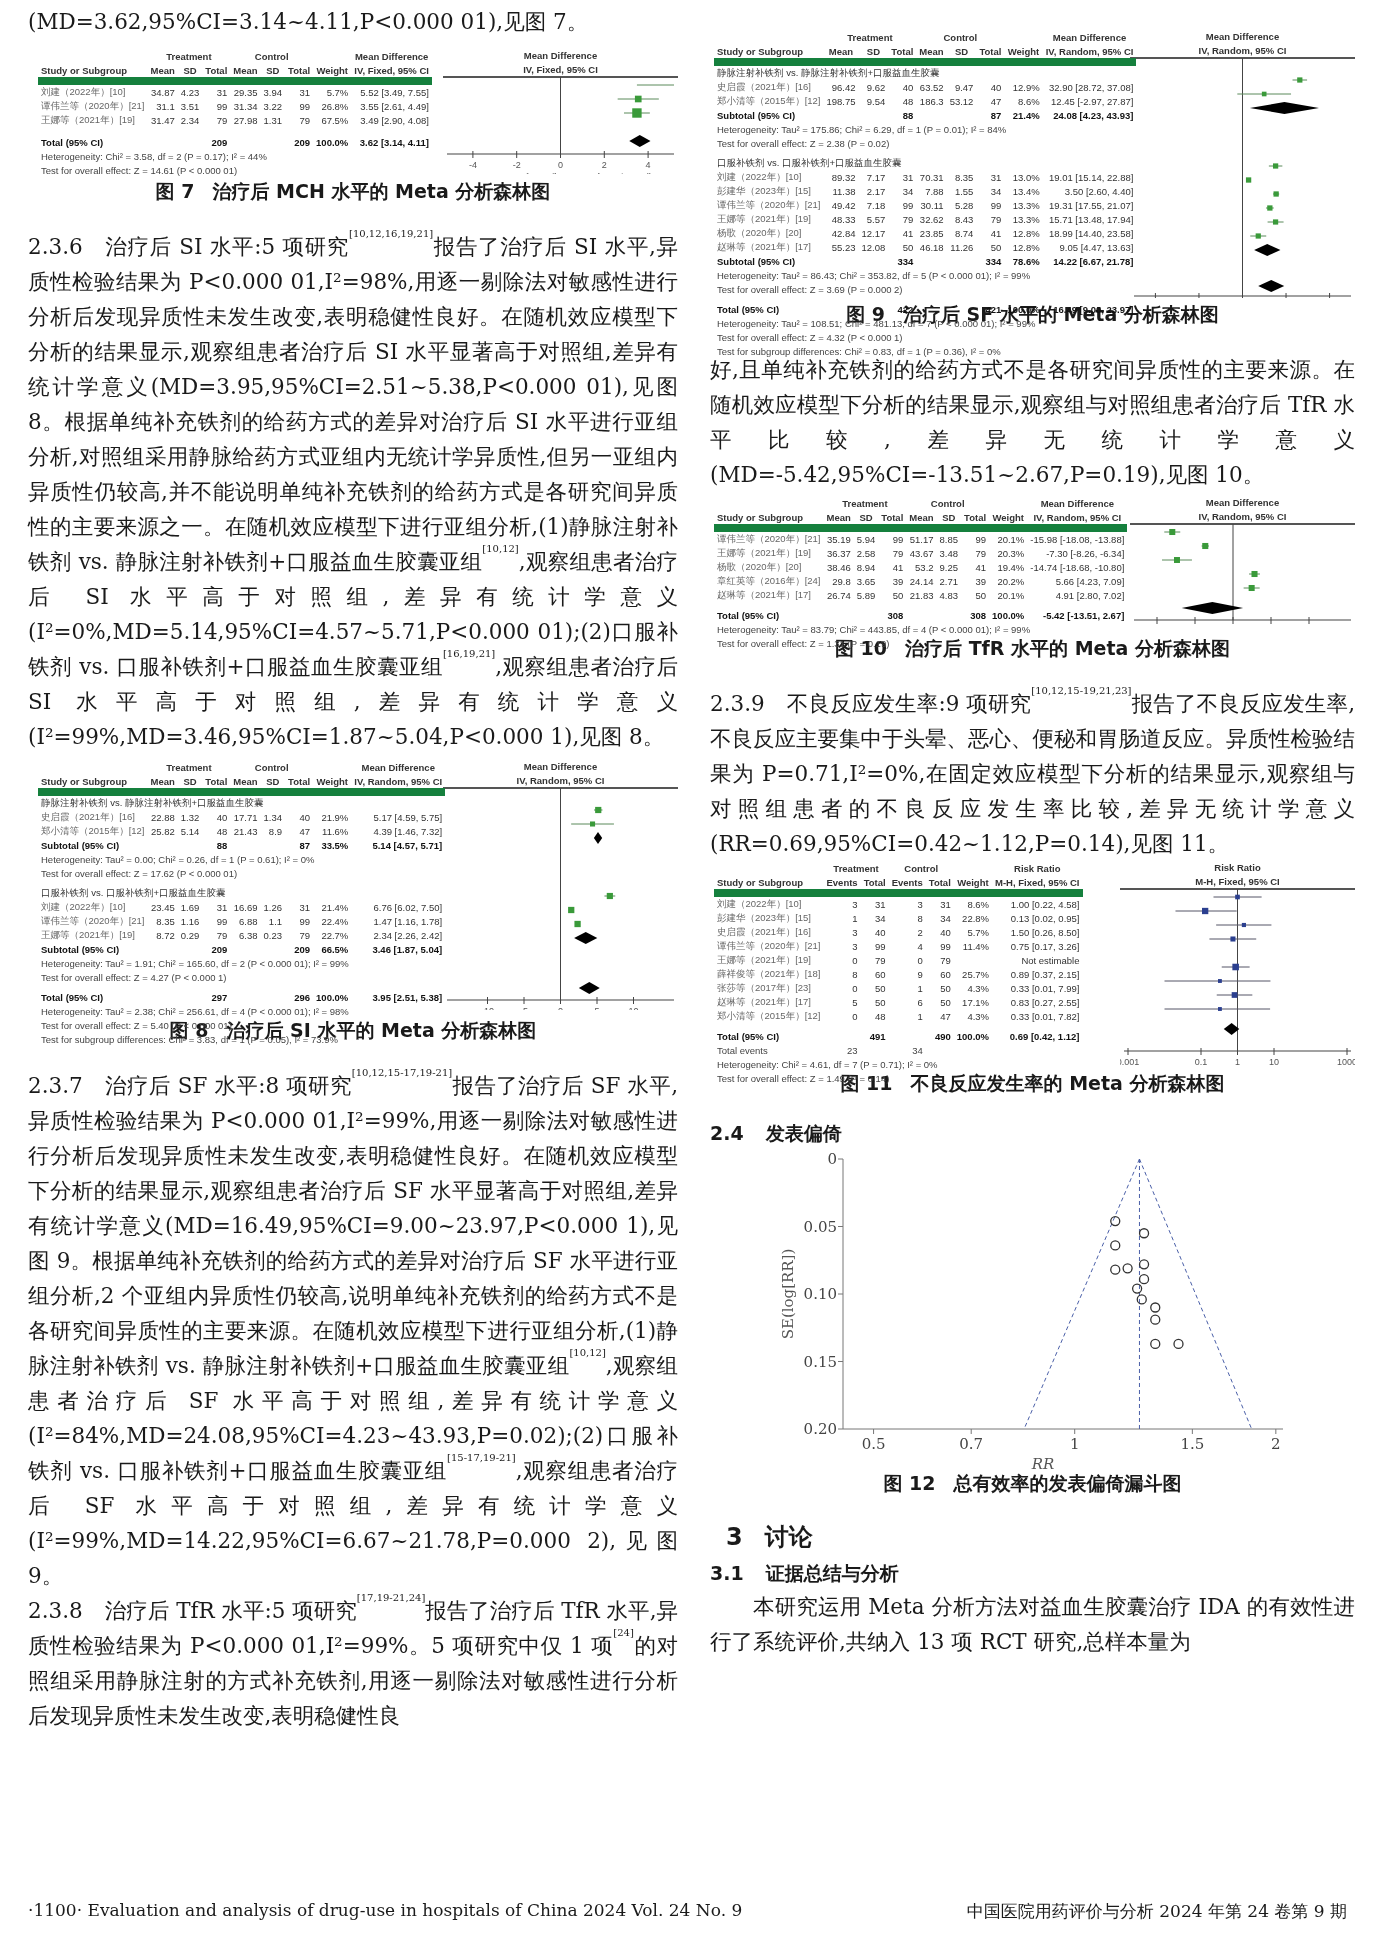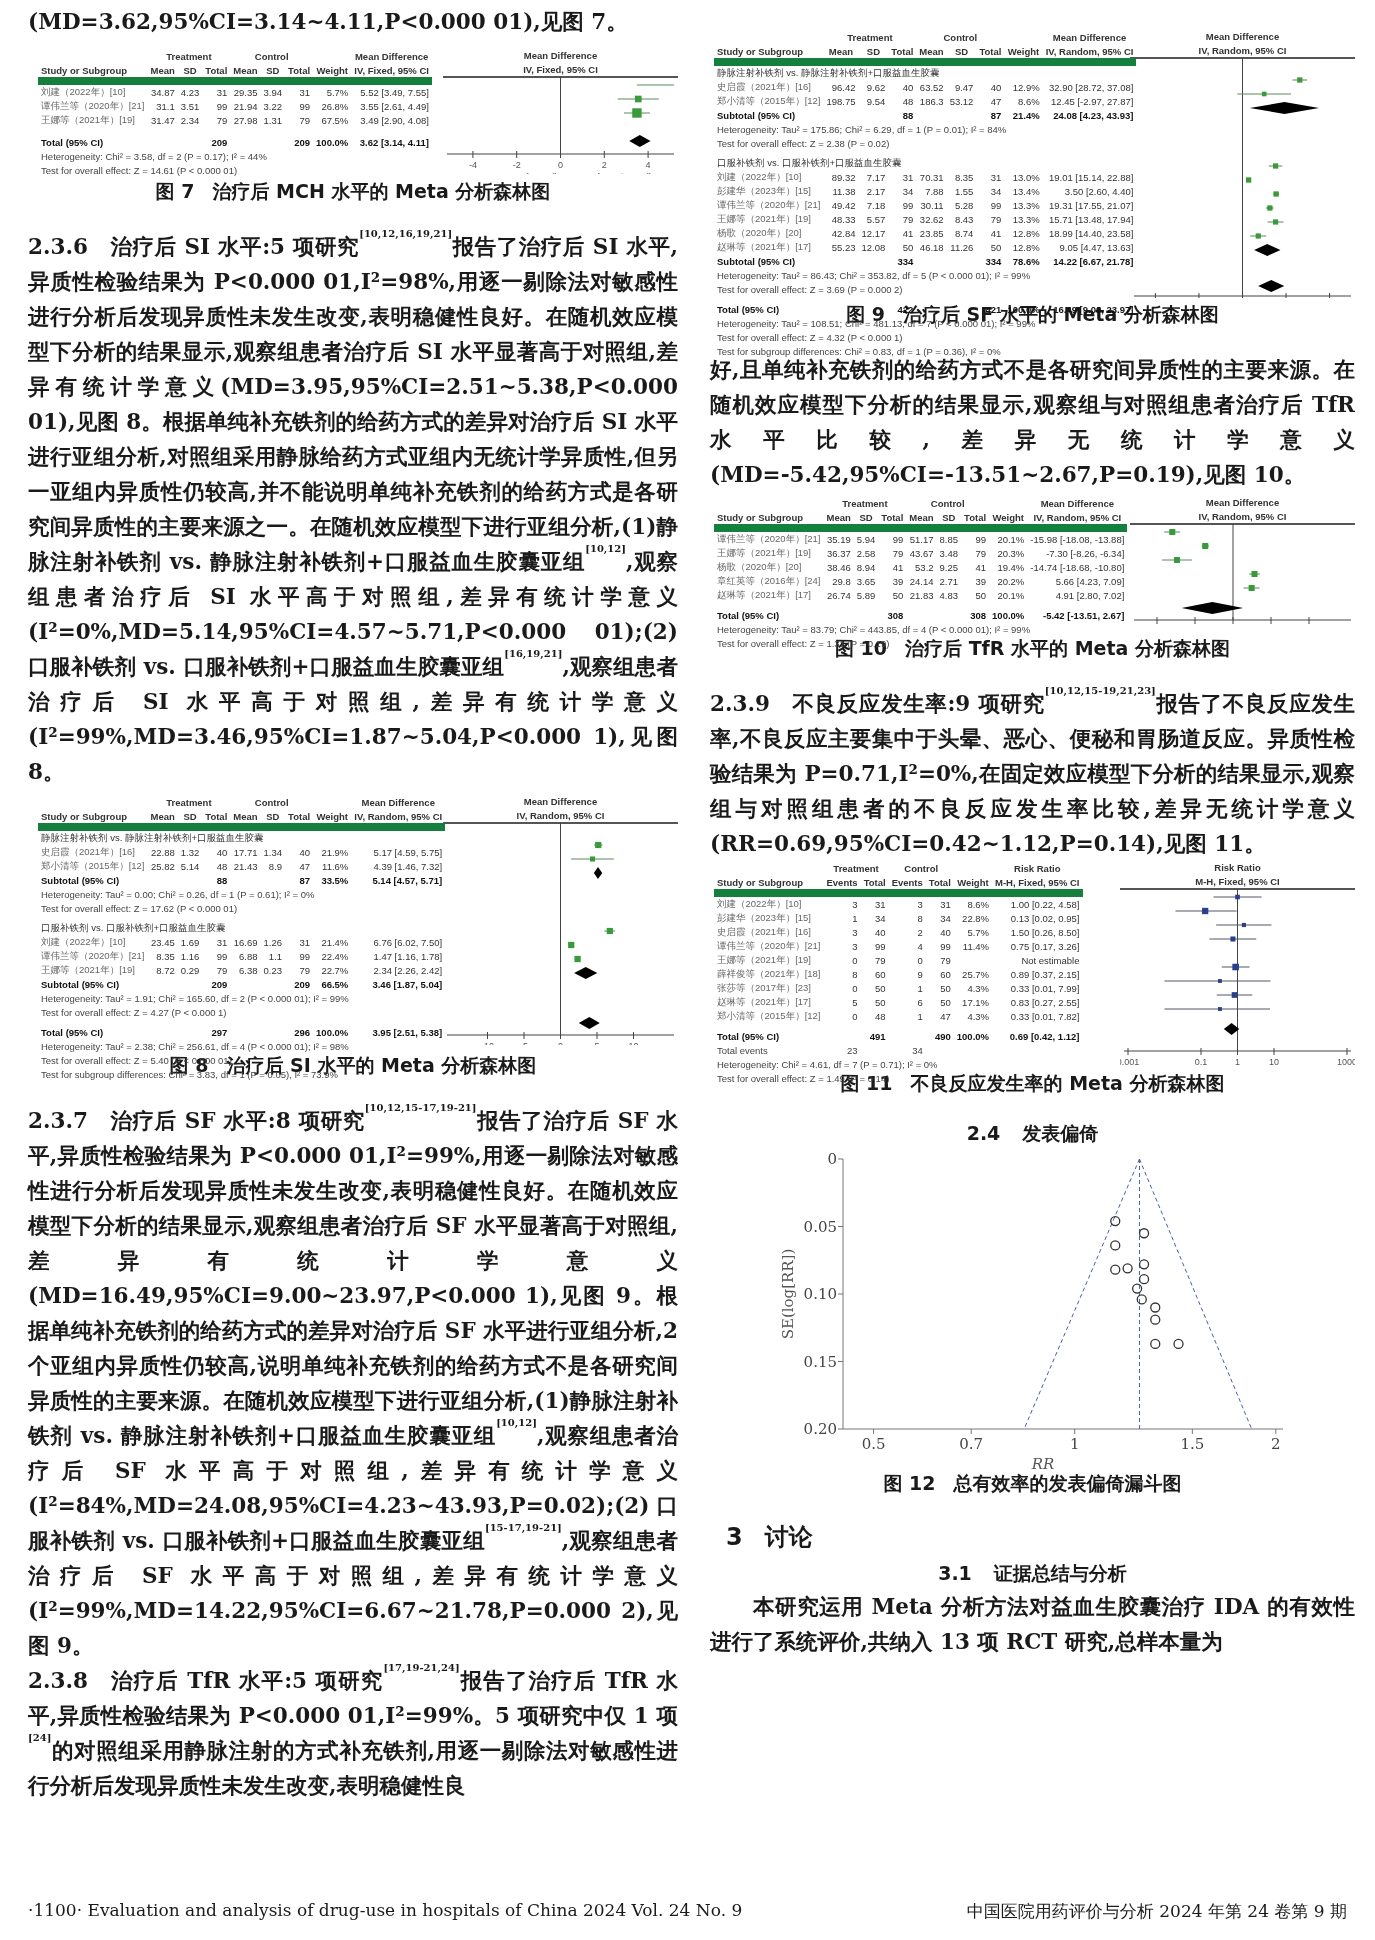--- a/index.html
+++ b/index.html
@@ -1,25 +1,25 @@
 <!DOCTYPE html>
 <html><head>
 <meta charset="utf-8">
 <style>
   html, body { margin:0; padding:0; background:#fff; }
   body { width:1375px; height:1940px; position:relative; overflow:hidden; font-family:"DejaVu Serif", serif; color:#1a1a1a; }
   .col { position:absolute; top:0; width:650px; }
   .col-left { left:28px; }
   .col-right { left:710px; width:645px; }
-  .para { font-size:21.5px; line-height:35px; text-align:justify; margin:0;font-weight:bold; }
+  .para { font-size:21.5px; line-height:35px; text-align:justify; margin:0; }
   .para.indent { text-indent:2em; }
   sup { font-size:10px; vertical-align:top; line-height:1; }
   .caption { text-align:center; font-family:"DejaVu Sans", sans-serif; font-weight:bold; font-size:19px; margin:10px 0 24px; }
   .caption .fig { margin-right:18px; }
-  .sec-h2 { font-family:"DejaVu Sans", sans-serif; font-weight:bold; font-size:19px; margin:8px 0 2px;text-align:center; }
+  .sec-h2 { font-family:"DejaVu Sans", sans-serif; font-weight:bold; font-size:19px; margin:8px 0 2px; }
   .sec-h1 { font-family:"DejaVu Sans", sans-serif; font-weight:bold; font-size:24px; margin:14px 16px 4px; }
   .sec-h2 .num, .sec-h1 .num { margin-right:22px; }
   .forest { position:relative; font-family:"Liberation Sans", sans-serif; font-size:9.5px; color:#333; }
   .forest table { border-collapse:collapse; position:relative; z-index:1; }
   .forest td, .forest th { padding:0 3px; white-space:nowrap; height:14px; }
   .forest th { font-weight:bold; font-size:9.5px; }
   .forest .hdr2 th { border-bottom:8px solid #15803d; }
   .forest .num { text-align:right; }
   .forest .bold td { font-weight:bold; color:#111; }
   .forest .note td { color:#444; }
@@ -69,21 +69,21 @@
             <td class="num">3.94</td>
             <td class="num">31</td>
             <td class="num">5.7%</td>
             <td class="num">5.52 [3.49, 7.55]</td>
           </tr>
           <tr>
             <td class="study">谭伟兰等（2020年）[21]</td>
             <td class="num">31.1</td>
             <td class="num">3.51</td>
             <td class="num">99</td>
-            <td class="num">21.94</td>
+            <td class="num">31.34</td>
             <td class="num">3.22</td>
             <td class="num">99</td>
             <td class="num">26.8%</td>
             <td class="num">3.55 [2.61, 4.49]</td>
           </tr>
           <tr>
             <td class="study">王娜等（2021年）[19]</td>
             <td class="num">31.47</td>
             <td class="num">2.34</td>
             <td class="num">79</td>

